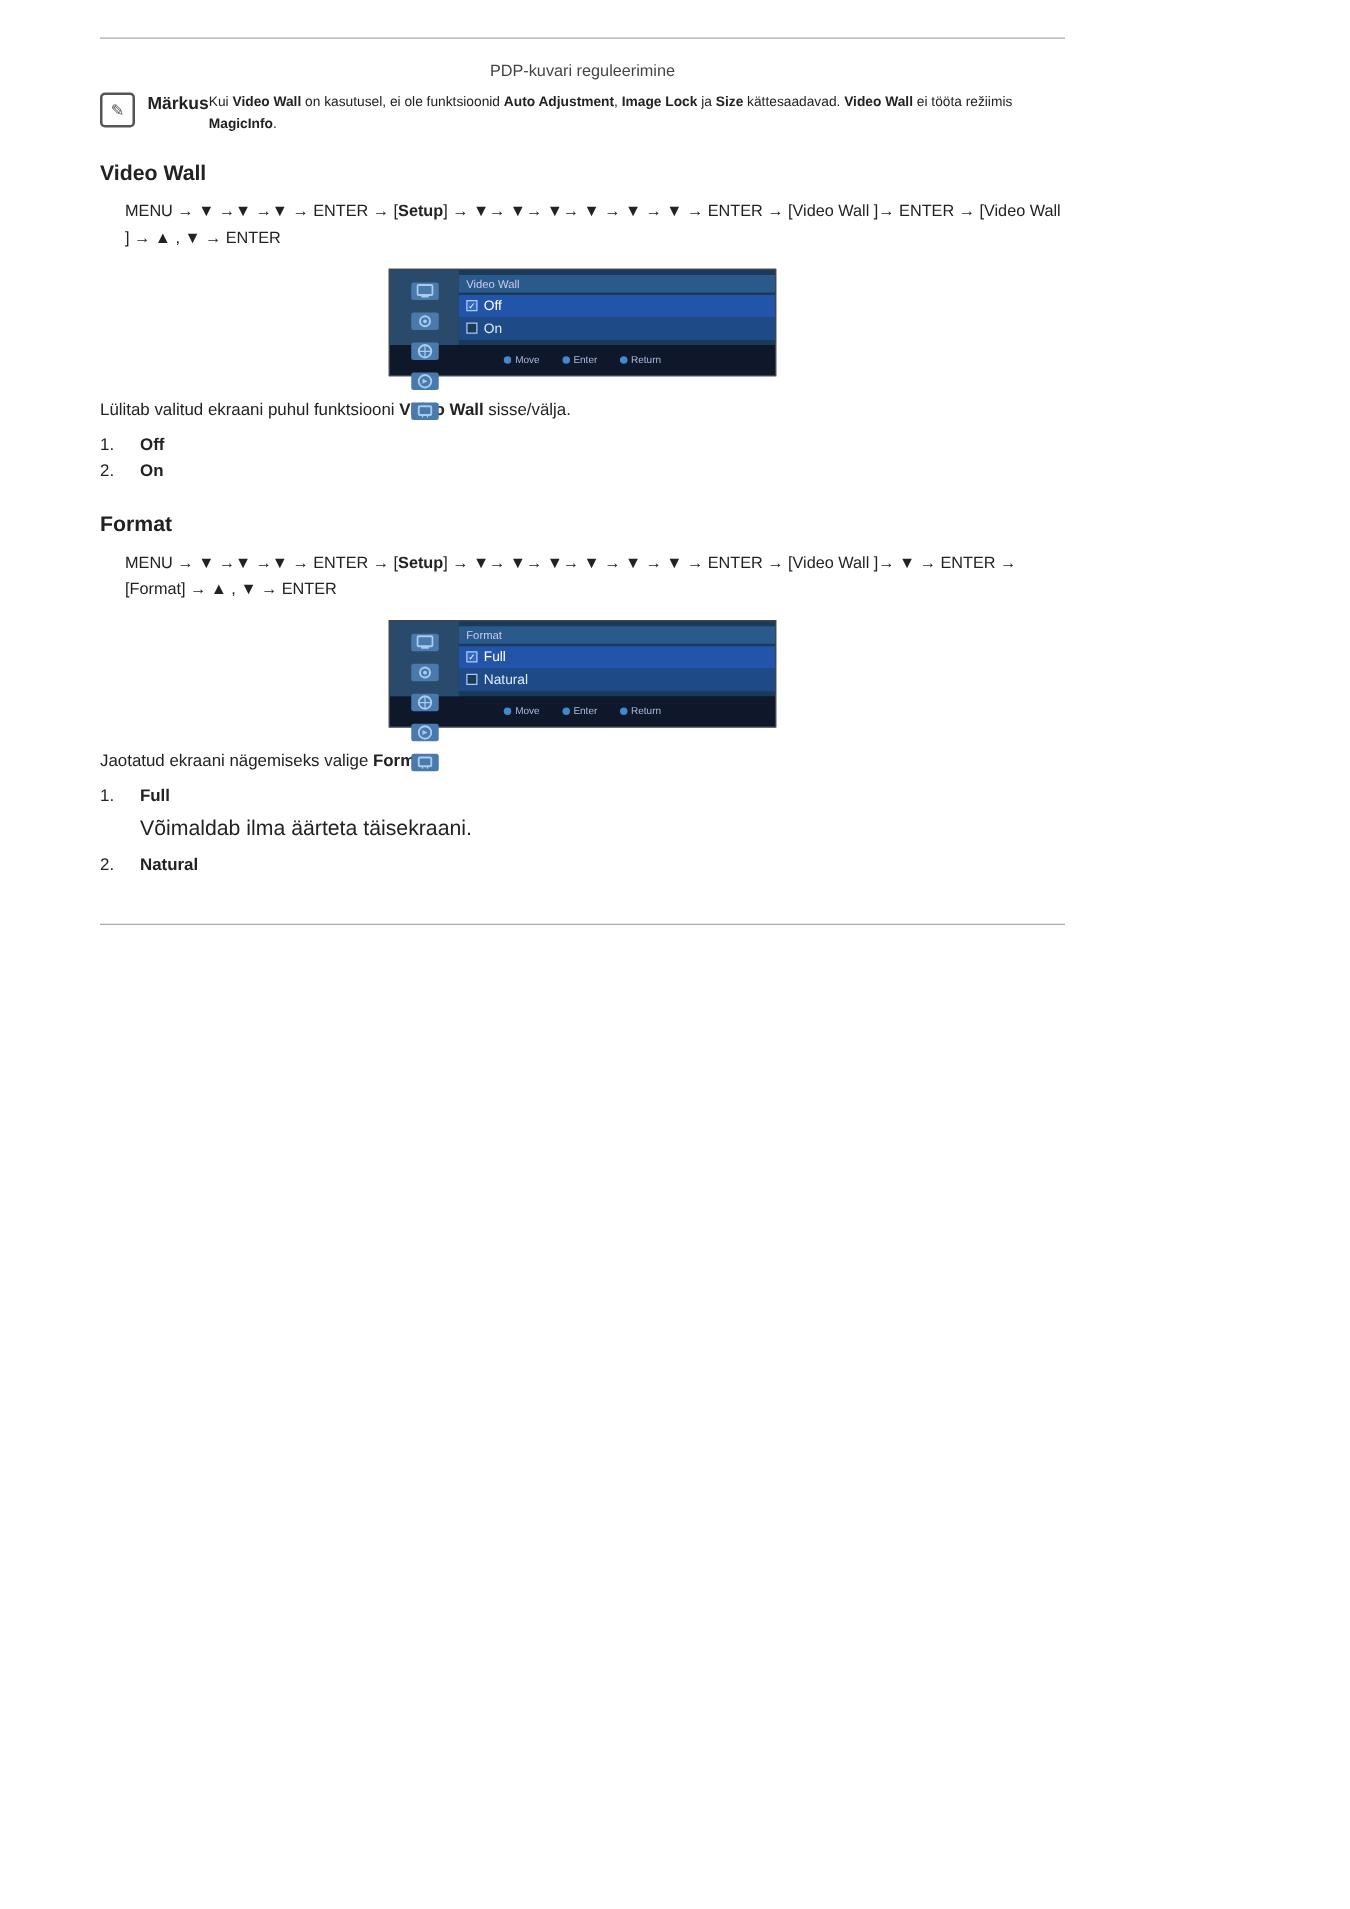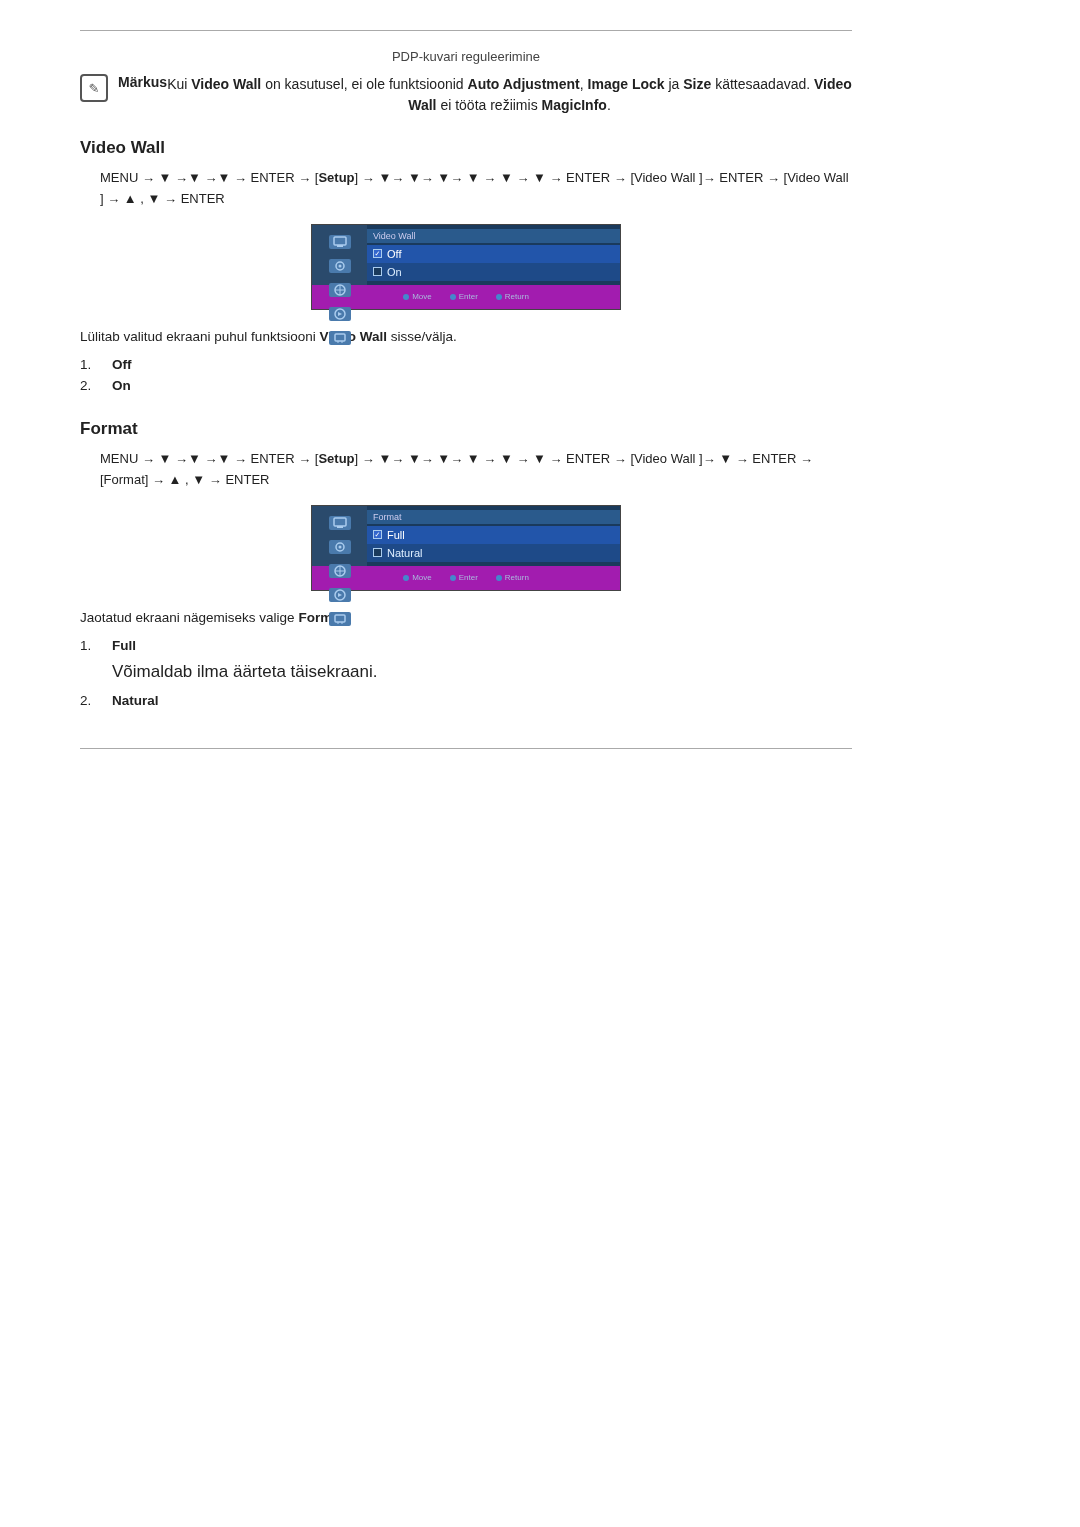--- a/index.html
+++ b/index.html
@@ -66,23 +66,22 @@
       flex-direction: row;
     }
 
     .note-label {
       font-size: 14px;
       font-weight: bold;
       margin-bottom: 4px;
     }
 
     .note-text {
-      font-size: 14px;
+      font-size: 11px;
       line-height: 1.5;
-      text-align: center;
     }
 
     .note-text b, .inline-bold {
       font-weight: bold;
     }
 
     .section-title {
       font-size: 17px;
       font-weight: bold;
       margin-bottom: 10px;
@@ -188,21 +187,21 @@
       justify-content: center;
       font-size: 7px;
       color: #fff;
     }
 
     .screen-checkbox.checked {
       background: #3366cc;
     }
 
     .screen-footer {
-      background: #a21caf;
+      background: #0f172a;
       height: 24px;
       display: flex;
       align-items: center;
       justify-content: center;
       gap: 18px;
       font-size: 8px;
       color: #aabbdd;
       margin-top: 4px;
     }
 

